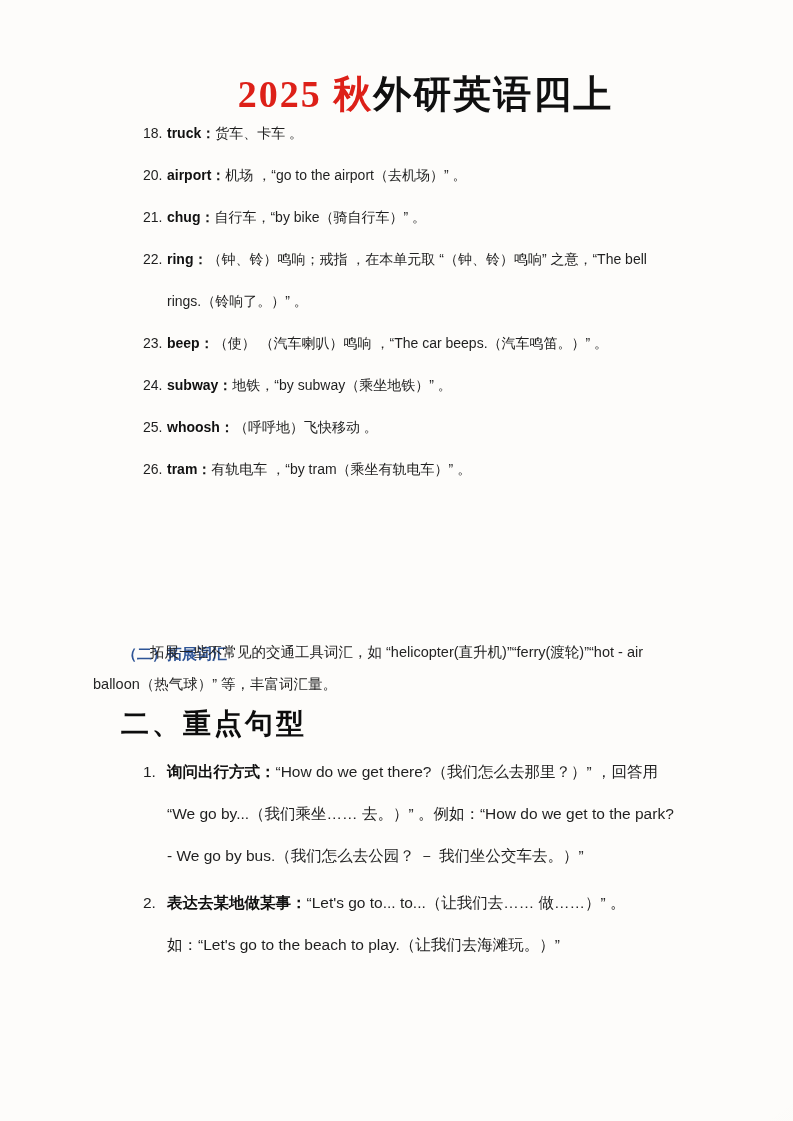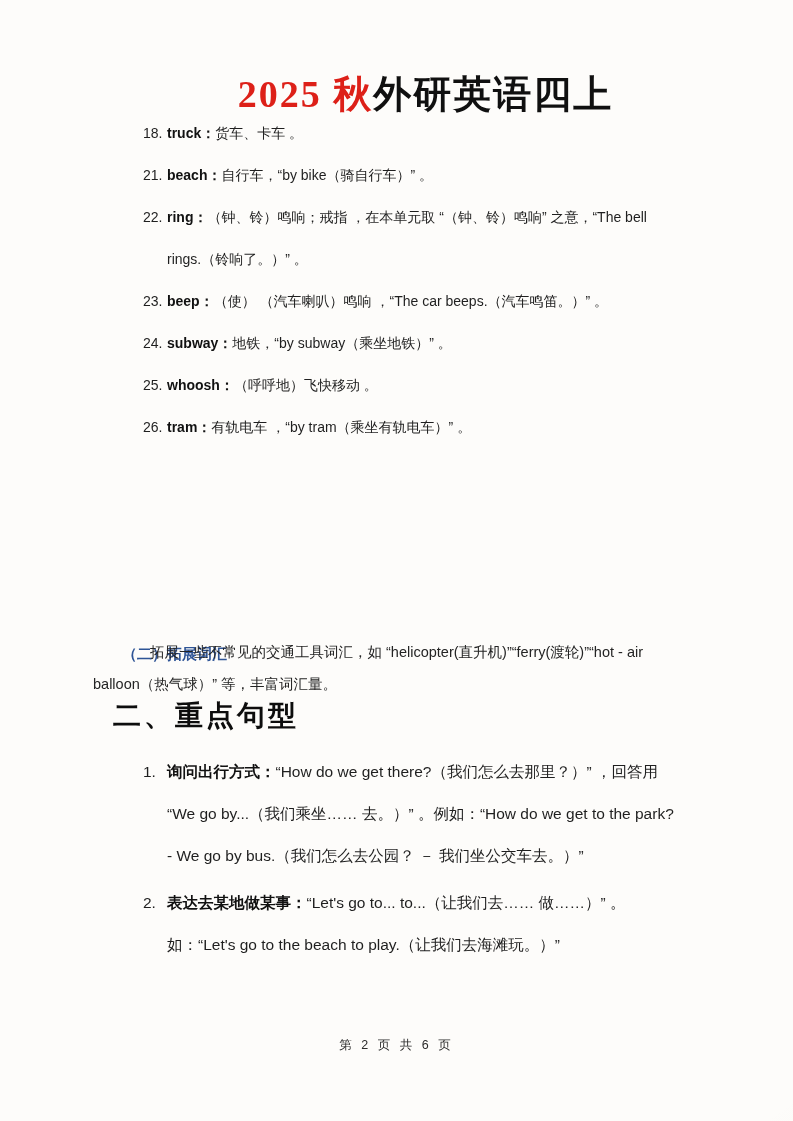--- a/index.html
+++ b/index.html
@@ -76,21 +76,21 @@
     text-indent: 57px;
     margin: 0;
     color: #242424;
   }
 
   
   .section-heading {
     position: absolute;
     top: 698px;
     left: 113px;
-    margin: 0;
+    margin: 8px;
     font-size: 28px;
     font-weight: 700;
     letter-spacing: 3px;
     color: #0d0d0d;
     line-height: 36px;
   }
   .sentence-list {
     position: absolute;
     top: 751px;
     left: 143px;
@@ -122,22 +122,26 @@
 <div class="page">
 
   <h1 class="title"><span class="red">2025 秋</span><span class="black">外研英语四上</span></h1>
 
   <div class="vocab-list">
     <div class="vitem">
       <span class="num">18.</span>
       <span class="content"><span class="word">truck：</span><span>货车、卡车 。</span></span>
     </div>
     <div class="vitem">
+      <span class="num">20.</span>
+      <span class="content"><span class="word">airport：</span><span>机场 ，“go to the airport（去机场）” 。</span></span>
+    </div>
+    <div class="vitem">
       <span class="num">21.</span>
-      <span class="content"><span class="word">beach：</span><span>自行车，“by bike（骑自行车）” 。</span></span>
+      <span class="content"><span class="word">chug：</span><span>自行车，“by bike（骑自行车）” 。</span></span>
     </div>
     <div class="vitem">
       <span class="num">22.</span>
       <span class="content"><span class="word">ring：</span><span>（钟、铃）鸣响；戒指 ，在本单元取 “（钟、铃）鸣响” 之意，“The bell rings.（铃响了。）” 。</span></span>
     </div>
     <div class="vitem">
       <span class="num">23.</span>
       <span class="content"><span class="word">beep：</span><span>（使） （汽车喇叭）鸣响 ，“The car beeps.（汽车鸣笛。）” 。</span></span>
     </div>
     <div class="vitem">
@@ -164,15 +168,14 @@
     <div class="sitem">
       <span class="num">1.</span>
       <span class="content"><span class="lead">询问出行方式：</span><span>“How do we get there?（我们怎么去那里？）” ，回答用 “We go by...（我们乘坐…… 去。）” 。例如：“How do we get to the park? - We go by bus.（我们怎么去公园？ － 我们坐公交车去。）”</span></span>
     </div>
     <div class="sitem">
       <span class="num">2.</span>
       <span class="content"><span class="lead">表达去某地做某事：</span><span>“Let's go to... to...（让我们去…… 做……）” 。如：“Let's go to the beach to play.（让我们去海滩玩。）”</span></span>
     </div>
   </div>
 
-  <div class="footer">第 2 页 共 6 页</div>
 
 </div>
 
 </body></html>

